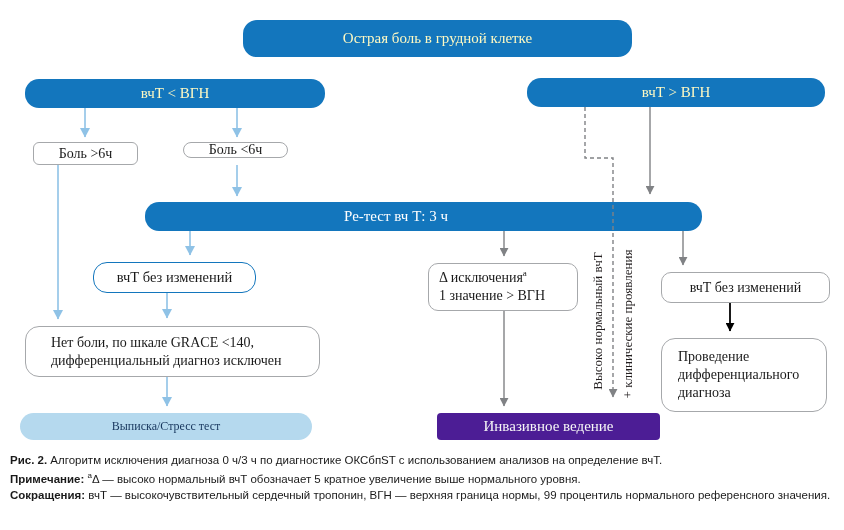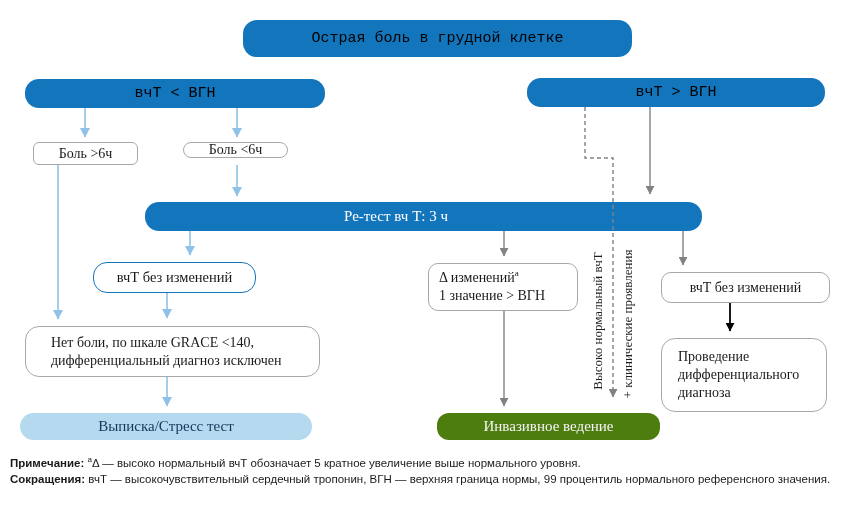--- a/index.html
+++ b/index.html
@@ -1,26 +1,26 @@
 <!DOCTYPE html>
 <html><head>
 <meta charset="utf-8">
 <style>
   html,body{margin:0;padding:0;background:#fff;}
   .stage{position:relative;width:844px;height:530px;background:#fff;overflow:hidden;
          font-family:"Liberation Serif","DejaVu Serif",serif;}
   .node{position:absolute;box-sizing:border-box;display:flex;align-items:center;justify-content:center;
         text-align:center;}
-  .blue{background:#1376BD;color:#000000;border-radius:14px;font-size:15px;font-family:Liberation Mono, monospace;}
+  .blue{background:#1376BD;color:#fef9c3;border-radius:14px;font-size:15px;}
   .bar{background:#1376BD;color:#fff;border-radius:14px;font-size:15px;}
   .white-box{background:#fff;border:1.4px solid #A6A8AB;color:#1A1A1A;font-size:14px;}
   .blue-border{background:#fff;border:1.6px solid #1376BD;color:#1A1A1A;font-size:14.5px;border-radius:14px;}
   .left-text{justify-content:flex-start;text-align:left;}
-  .pill{background:#B5D9EE;color:#17365D;border-radius:14px;font-size:15px;}
-  .dark{background:#4d7c0f;color:#F7F7F7;border-radius:12px;font-size:15px;}
+  .pill{background:#B5D9EE;color:#17365D;border-radius:14px;font-size:12px;}
+  .dark{background:#4c1d95;color:#F7F7F7;border-radius:4px;font-size:15px;}
   .vlabel{position:absolute;font-size:13px;color:#231F20;text-align:center;white-space:nowrap;}
   .overlay{position:absolute;left:0;top:0;z-index:5;pointer-events:none;}
   .boxes{position:absolute;left:0;top:0;z-index:2;}
   sup.sm{font-size:9px;line-height:0;}
   .caption{position:absolute;left:10px;top:452px;width:828px;z-index:3;
            font-family:"Liberation Sans","DejaVu Sans",sans-serif;font-size:11.5px;line-height:16px;color:#1A1A1A;}
   .caption p{margin:0;}
   .caption b{font-weight:bold;}
   .caption sup{font-size:8px;}
 </style>
@@ -52,21 +52,21 @@
     <div class="node bar" style="left:145px;top:202px;width:557px;height:29px;">
       <span style="margin-right:55px;">Ре-тест вч Т: 3 ч</span>
     </div>
 
     <div class="node blue-border" style="left:93px;top:262px;width:163px;height:31px;">
       <span>вчТ без изменений</span>
     </div>
 
     <div class="node white-box left-text" style="left:428px;top:263px;width:150px;height:48px;border-radius:10px;padding-left:10px;">
       <div style="line-height:18.5px;">
-        <span>Δ изменений</span><sup class="sm">a</sup><br>
+        <span>Δ исключения</span><sup class="sm">a</sup><br>
         <span>1 значение &gt; ВГН</span>
       </div>
     </div>
 
     <div class="node white-box" style="left:661px;top:272px;width:169px;height:31px;border-radius:10px;">
       <span>вчТ без изменений</span>
     </div>
 
     <div class="node white-box left-text" style="left:25px;top:326px;width:295px;height:51px;border-radius:14px;padding-left:25px;">
       <div style="line-height:18px;">
@@ -115,17 +115,18 @@
     <path d="M167,377 V406" stroke="#8FC2E6" stroke-width="1.6" fill="none" marker-end="url(#m-lb)"></path>
     <path d="M650,107 V194" stroke="#808285" stroke-width="1.4" fill="none" marker-end="url(#m-gr)"></path>
     <path d="M683,231 V265" stroke="#808285" stroke-width="1.4" fill="none" marker-end="url(#m-gr)"></path>
     <path d="M504,231 V256" stroke="#808285" stroke-width="1.4" fill="none" marker-end="url(#m-gr)"></path>
     <path d="M504,311 V406" stroke="#808285" stroke-width="1.4" fill="none" marker-end="url(#m-gr)"></path>
     <path d="M730,303 V331" stroke="#000000" stroke-width="1.8" fill="none" marker-end="url(#m-bk)"></path>
     <path d="M585,107 V158 H613 V397" stroke="#808285" stroke-width="1.4" fill="none" stroke-dasharray="4 3" marker-end="url(#m-gr)"></path>
   </svg>
 
   <div class="caption">
+    <p><b>Рис. 2.</b><span> Алгоритм исключения диагноза 0 ч/3 ч по диагностике ОКСбпST с использованием анализов на определение вчТ.</span></p>
     <p><b>Примечание:</b> <sup>a</sup><span>Δ — высоко нормальный вчТ обозначает 5 кратное увеличение выше нормального уровня.</span></p>
     <p><b>Сокращения:</b><span> вчТ — высокочувствительный сердечный тропонин, ВГН — верхняя граница нормы, 99 процентиль нормального референсного значения.</span></p>
   </div>
 
 </div>
 
 </body></html>

